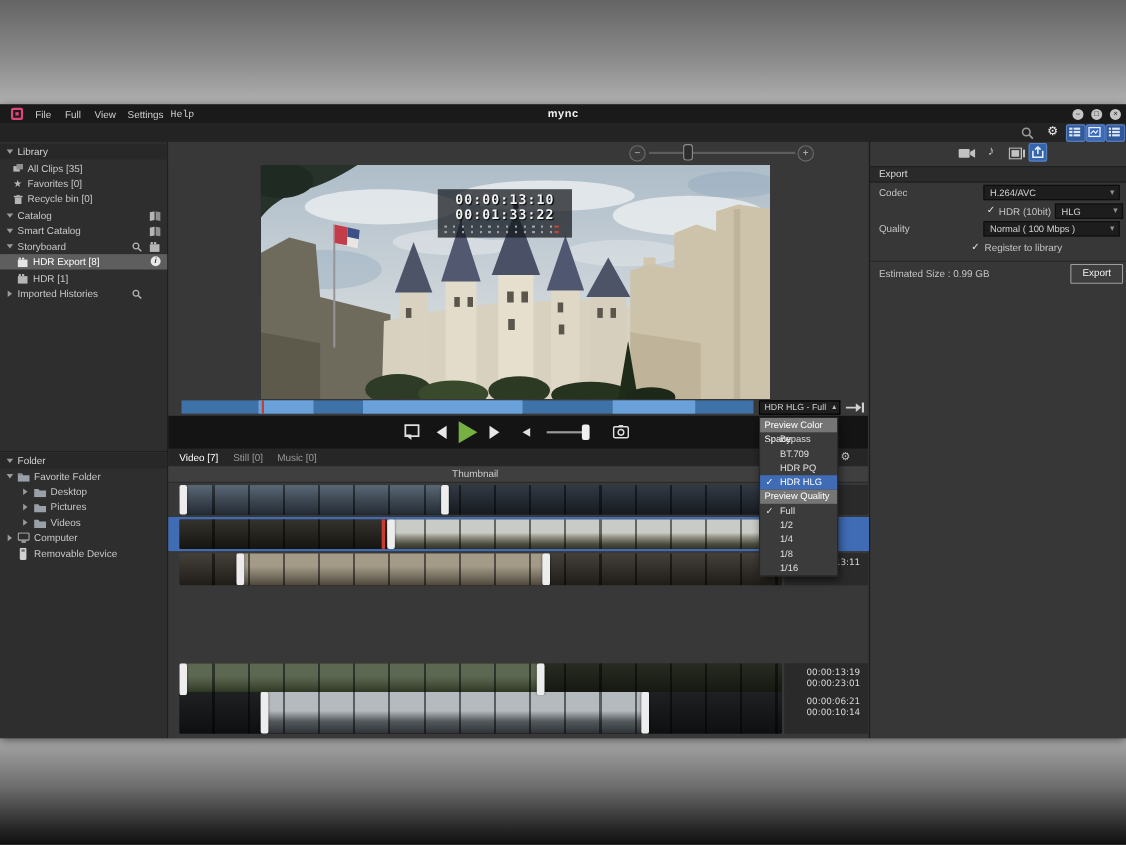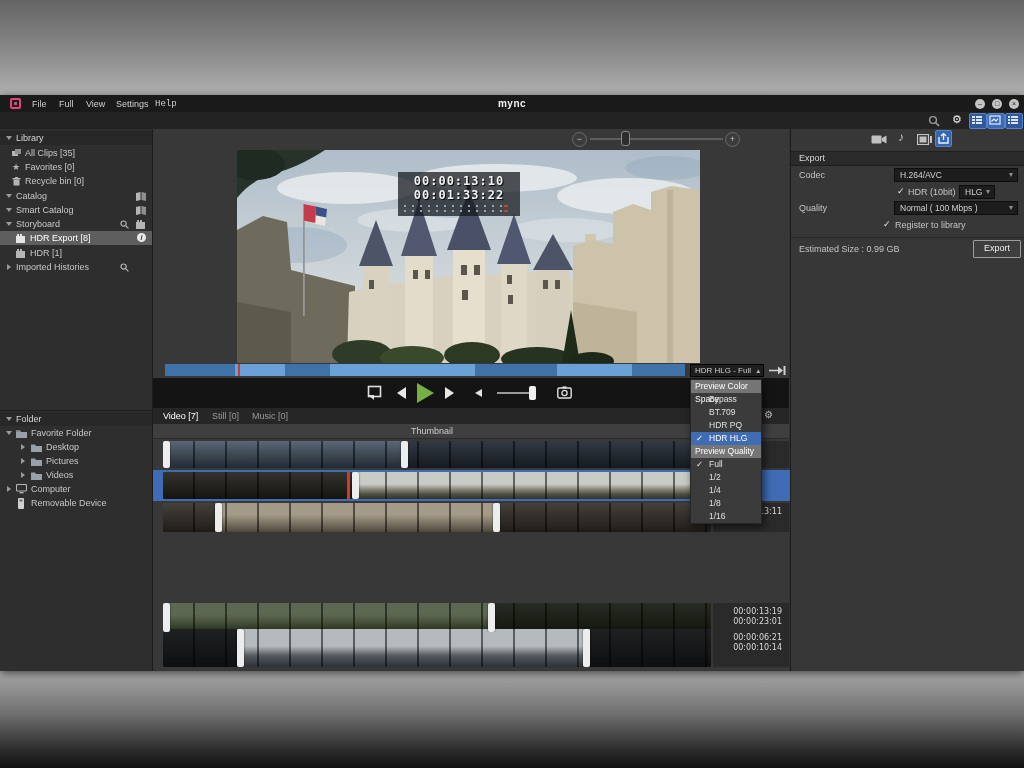--- a/index.html
+++ b/index.html
@@ -487,21 +487,21 @@
       </div>
 
       <span class="a rp-label" style="left:8px;top:39px;">Codec</span>
       <div class="select" style="left:103px;top:39px;width:124px;">
         <span>H.264/AVC</span>
         <span class="caret">▾</span>
       </div>
 
       <span class="a chkmark" style="left:106px;top:57px;">✓</span>
       <span class="a rp-label" style="left:117px;top:56px;">HDR (10bit)</span>
-      <div class="select" style="left:168px;top:56px;width:36px;">
+      <div class="select" style="left:168px;top:56px;width:62px;">
         <span>HLG</span>
         <span class="caret">▾</span>
       </div>
 
       <span class="a rp-label" style="left:8px;top:72px;">Quality</span>
       <div class="select" style="left:103px;top:72px;width:124px;">
         <span>Normal ( 100 Mbps )</span>
         <span class="caret">▾</span>
       </div>
 

